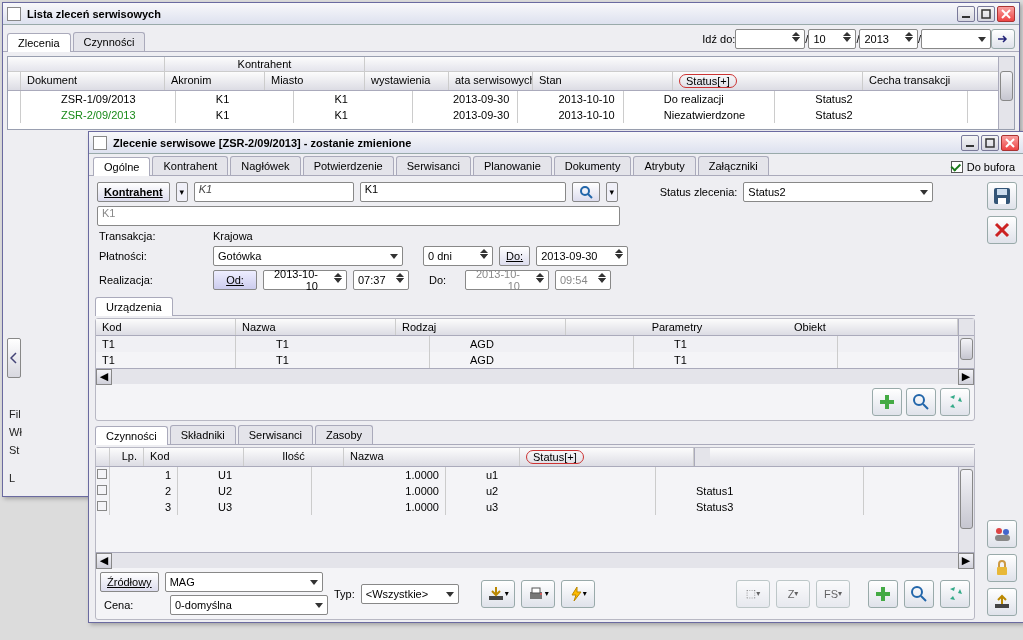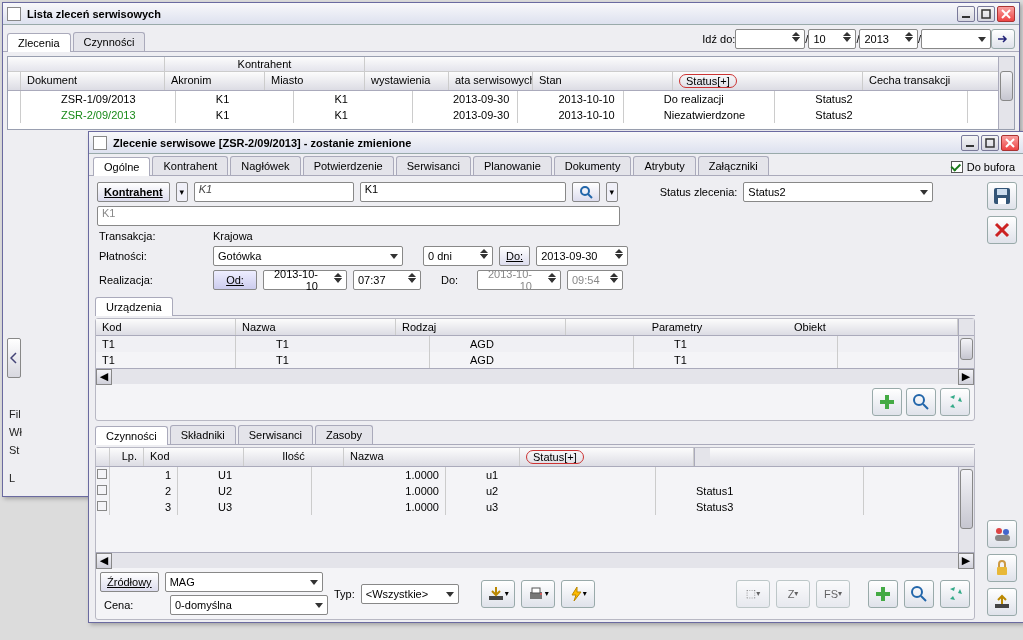--- a/index.html
+++ b/index.html
@@ -300,21 +300,21 @@
               </div>
           </div>
           <div class="form-row">
             <span class="lbl">Realizacja:</span>
             <span style="width:24px;"></span>
             <span class="btnlike active" style="text-decoration:underline;width:44px;justify-content:center;">Od:</span>
             <div class="dd num" style="width:84px;">
                 <span>2013-10-10</span>
                 <span class="updn"></span>
               </div>
-            <div class="dd num" style="width:68px;">
+            <div class="dd num" style="width:56px;">
                 <span>07:37</span>
                 <span class="updn"></span>
               </div>
             <span style="width:8px;"></span>
             <span style="width:30px;">Do:</span>
             <div class="dd num muted" style="width:84px;">
                 <span>2013-10-10</span>
                 <span class="updn"></span>
               </div>
             <div class="dd num muted" style="width:56px;">

